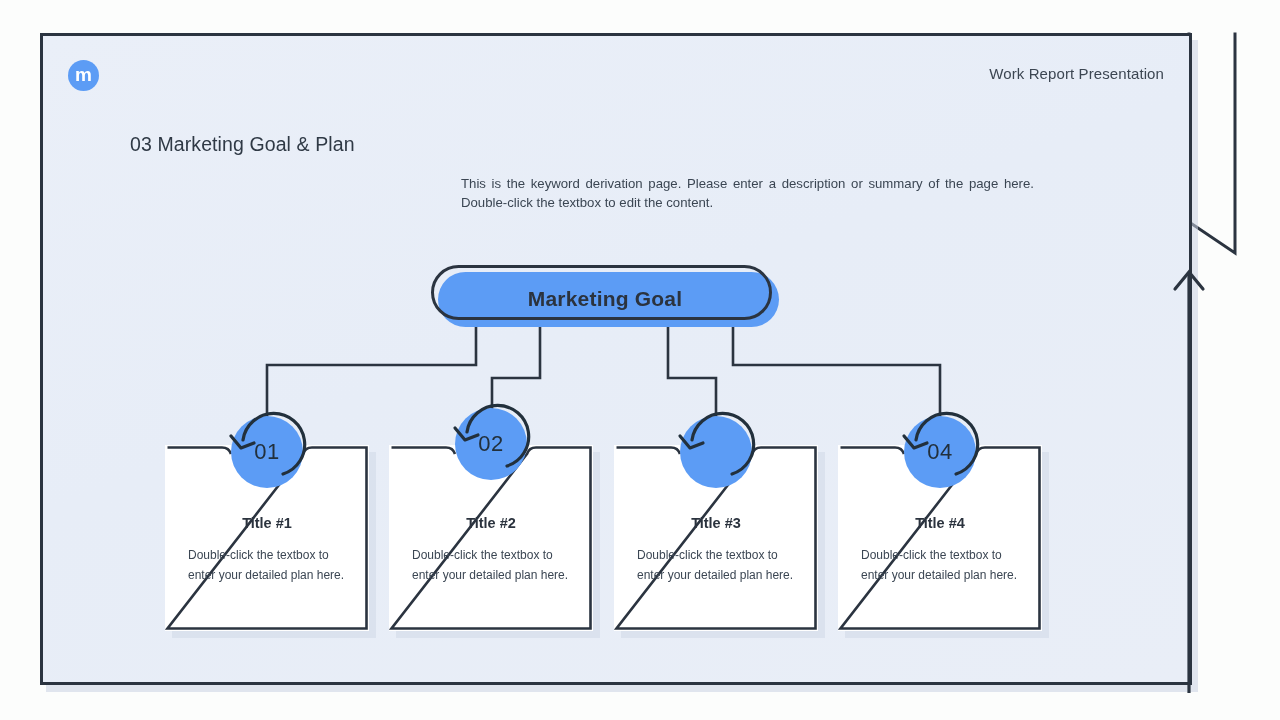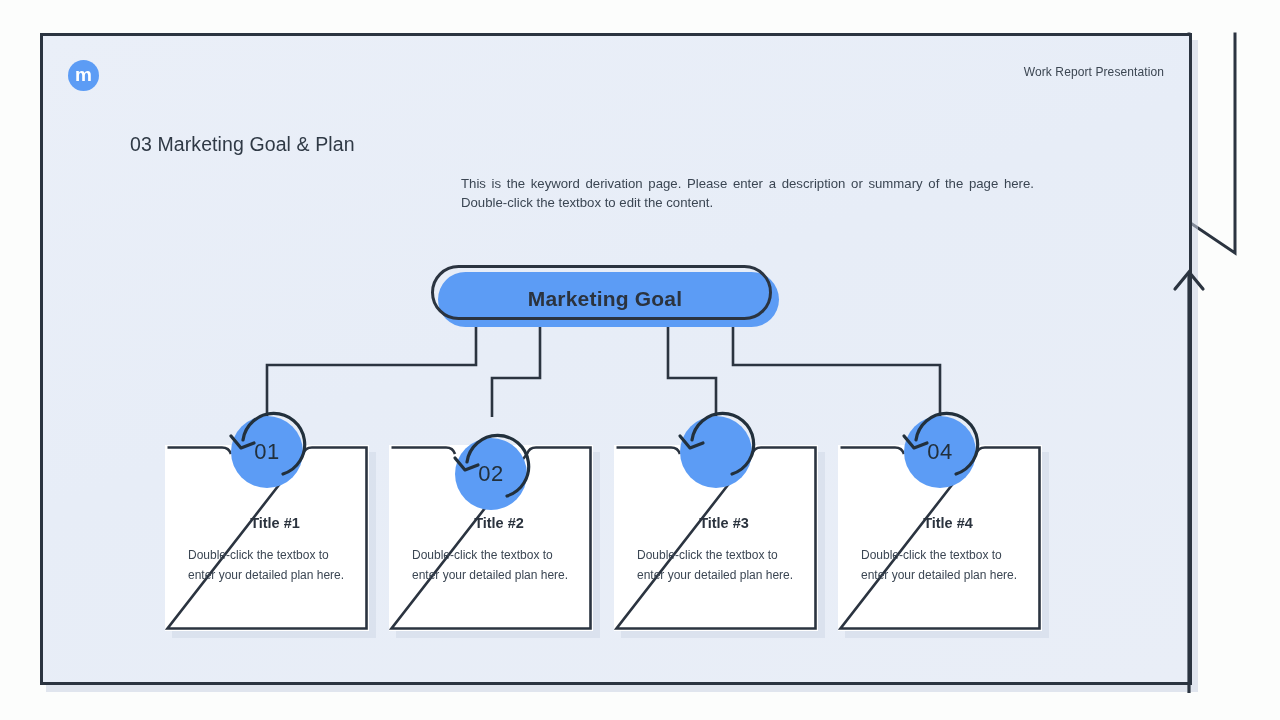--- a/index.html
+++ b/index.html
@@ -67,21 +67,21 @@
     font-size: 19px;
     font-weight: 700;
     line-height: 1;
     padding-bottom: 3px;
   }
 
   .header-right {
     position: absolute;
     right: 116px;
     top: 65px;
-    font-size: 12px;
+    font-size: 15px;
     color: #3c4652;
     letter-spacing: 0.1px;
   }
 
   
   .eyebrow {
     position: absolute;
     left: 130px;
     top: 133px;
     font-size: 19.5px;
@@ -164,21 +164,21 @@
   
   .card {
     position: absolute;
     width: 204px;
     height: 186px;
     background: #ffffff;
     box-shadow: 7px 7px 0 0 rgba(205,214,228,0.48);
   }
   .card-frame { position: absolute; left: 0; top: 0; }
   .card-title {
-    position: absolute; left: 8px; top: 70px; width: 204px;
+    position: absolute; left: 0; top: 70px; width: 204px;
     text-align: center;
     font-size: 14.5px; font-weight: 700; color: #2b333e;
   }
   .card-body {
     position: absolute; left: 23px; top: 100px; width: 162px;
     font-size: 12px; line-height: 1.67; color: #3b4653;
     text-align: left;
   }
 </style>
 </head>
@@ -242,21 +242,21 @@
 
   <div class="card" style="left:389px; top:445px;">
     <svg class="card-frame" width="204" height="186" viewBox="0 0 204 186">
       <path d="M2.5 2.5 L57 2.5 Q64 2.5 66 9
                M138 9 Q140 2.5 147 2.5 L201.5 2.5
                L201.5 183.5 L2.5 183.5 Z" fill="none" stroke="#2b3440" stroke-width="2.6" stroke-linejoin="miter" stroke-linecap="butt"></path>
     </svg>
     <div class="card-title">Title #2</div>
     <div class="card-body">Double-click the textbox to enter your detailed plan here.</div>
   </div>
-  <div class="node-circle" style="left:449px; top:432px;text-decoration:underline;">
+  <div class="node-circle" style="left:449px; top:402px;text-decoration:underline;">
     <div class="disc"></div>
     <svg class="arc" width="84" height="84" viewBox="0 0 84 84">
       <path d="M58 64 A31 31 0 1 0 18 30" fill="none" stroke="#22303c" stroke-width="3.2" stroke-linecap="round"></path>
       <path d="M6 26 L16 38 L29 33" fill="none" stroke="#22303c" stroke-width="3.2" stroke-linecap="round" stroke-linejoin="round"></path>
     </svg>
     <div class="num">02</div>
   </div>
 
   <div class="card" style="left:614px; top:445px;">
     <svg class="card-frame" width="204" height="186" viewBox="0 0 204 186">

